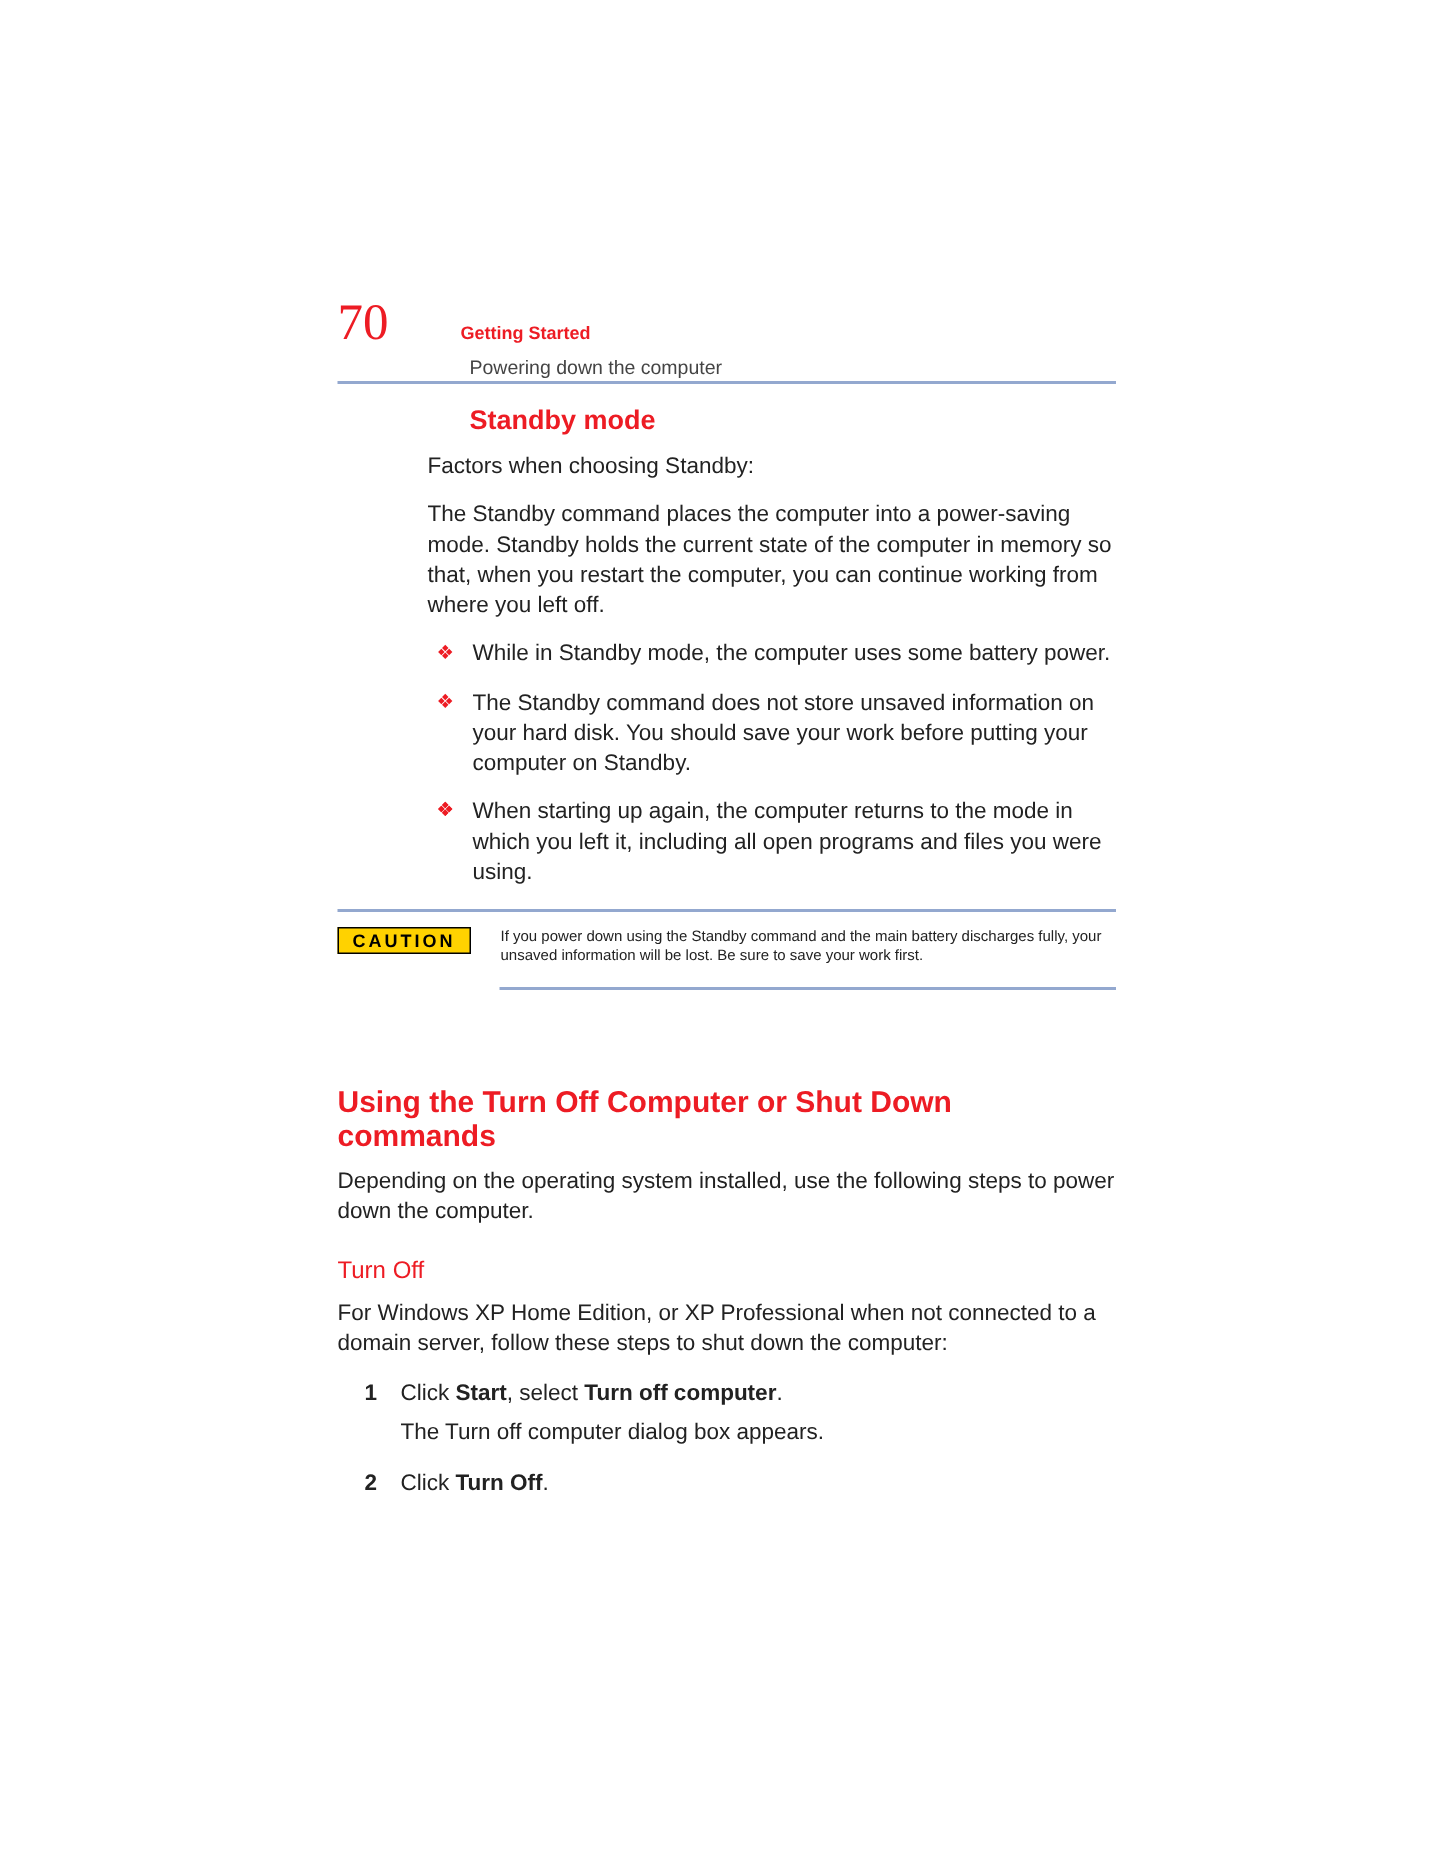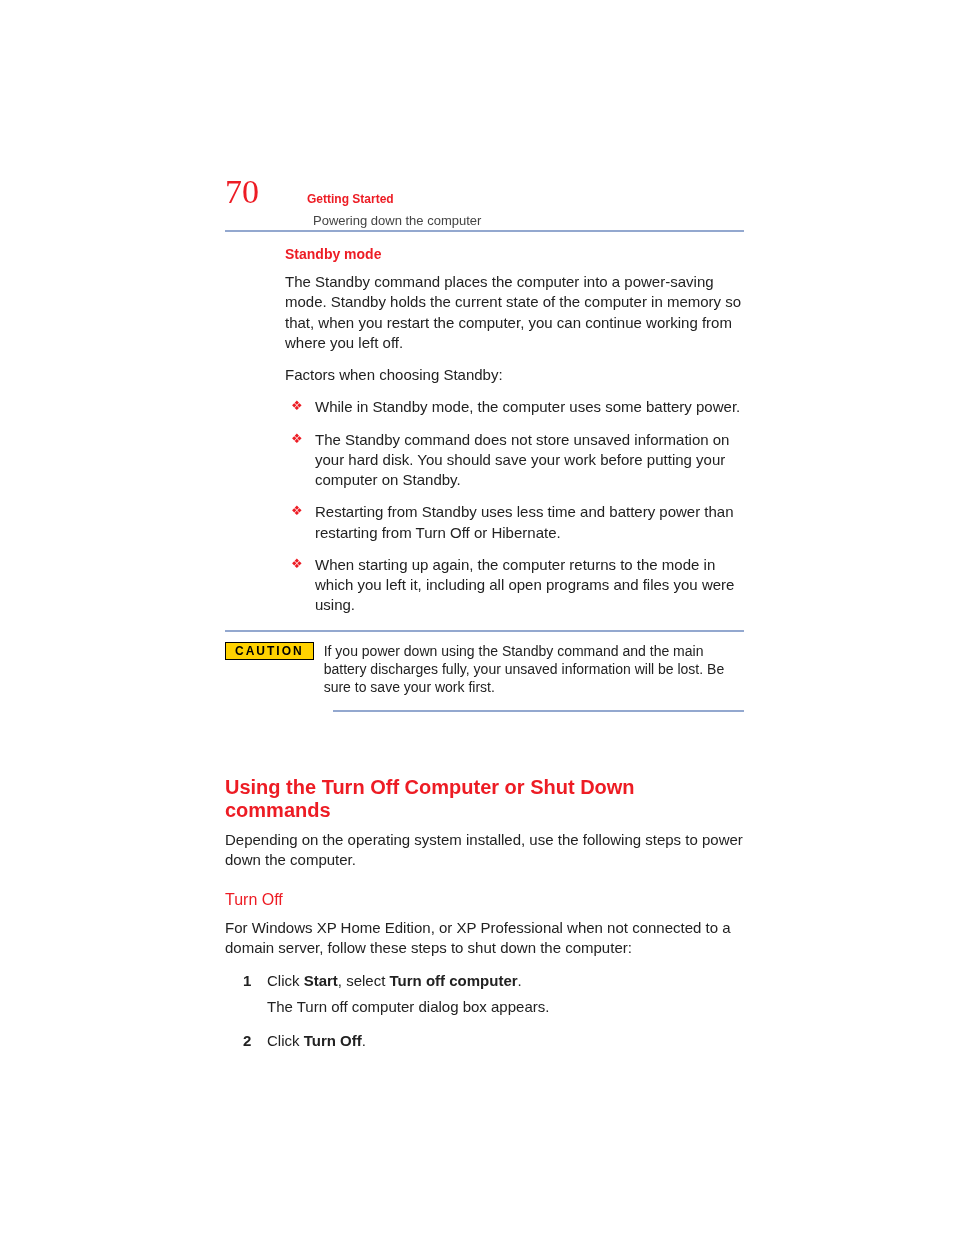--- a/index.html
+++ b/index.html
@@ -23,20 +23,21 @@
     align-items: baseline;
     gap: 48px;
     margin-bottom: 6px;
   }
   .page-number {
     font-family: "Times New Roman", Times, serif;
     font-size: 34px;
     color: #ed1c24;
     font-weight: 400;
     line-height: 1;
+    margin-top: 24px;
   }
   .chapter-title {
     font-size: 12px;
     font-weight: 700;
     color: #ed1c24;
     font-stretch: condensed;
     letter-spacing: 0px;
   }
   .subchapter-title {
     font-size: 13px;
@@ -44,25 +45,25 @@
     margin-left: 88px;
     margin-top: -2px;
   }
   .thin-rule {
     height: 2px;
     background: #93a8cf;
     margin-top: 2px;
     margin-bottom: 12px;
   }
   .section-heading {
-    font-size: 14px;
+    font-size: 18px;
     font-weight: 700;
     color: #ed1c24;
     font-stretch: condensed;
-    margin-left: 60px;
+    margin-left: 88px;
     margin-top: 14px;
     margin-bottom: 10px;
   }
   .body-block {
     margin-left: 60px;
     font-size: 15px;
     line-height: 1.35;
     color: #222;
   }
   .para {
@@ -95,35 +96,35 @@
     margin-left: 0;
   }
   .caution-top-rule {
     height: 2px;
     background: #93a8cf;
     margin-bottom: 10px;
   }
   .caution-row {
     display: flex;
     align-items: flex-start;
-    gap: 10px;
+    gap: 20px;
   }
   .caution-badge {
     flex: 0 0 auto;
     background: #ffd200;
     border: 1.5px solid #000;
     padding: 1px 9px;
     font-family: Arial, Helvetica, sans-serif;
     font-weight: 700;
     font-size: 12px;
     letter-spacing: 2px;
     color: #000;
   }
   .caution-text {
-    font-size: 14px;
+    font-size: 10px;
     line-height: 1.3;
     color: #222;
   }
   .caution-bottom-rule {
     height: 2px;
     background: #93a8cf;
     margin-top: 14px;
     margin-left: 108px;
   }
   .h2 {
@@ -186,34 +187,33 @@
       <div class="chapter-title">Getting Started</div>
     </div>
   </div>
   <div class="subchapter-title">Powering down the computer</div>
 
   <div class="thin-rule"></div>
 
   <div class="section-heading">Standby mode</div>
 
   <div class="body-block">
+    <div class="para">Factors when choosing Standby:</div>
     <div class="para">The Standby command places the computer into a power-saving mode. Standby holds the current state of the computer in memory so that, when you restart the computer, you can continue working from where you left off.</div>
-    <div class="para">Factors when choosing Standby:</div>
     <ul class="bullets">
       <li>
         <span class="diamond">❖</span>
         <span>While in Standby mode, the computer uses some battery power.</span>
       </li>
       <li>
         <span class="diamond">❖</span>
         <span>The Standby command does not store unsaved information on your hard disk. You should save your work before putting your computer on Standby.</span>
       </li>
       <li>
         <span class="diamond">❖</span>
-        <span>Restarting from Standby uses less time and battery power than restarting from Turn Off or Hibernate.</span>
       </li>
       <li>
         <span class="diamond">❖</span>
         <span>When starting up again, the computer returns to the mode in which you left it, including all open programs and files you were using.</span>
       </li>
     </ul>
   </div>
 
   <div class="caution-box">
     <div class="caution-top-rule"></div>

